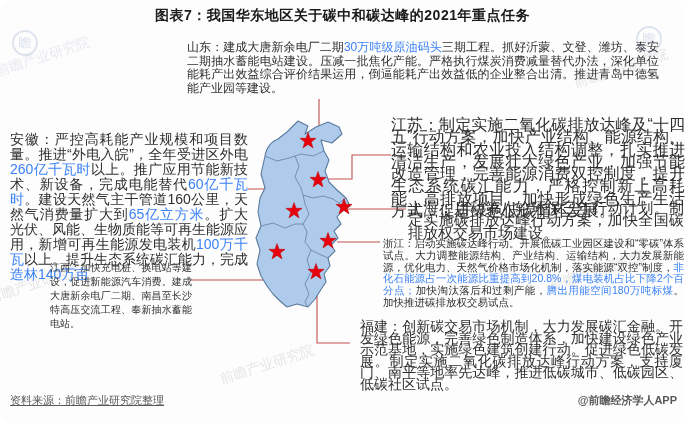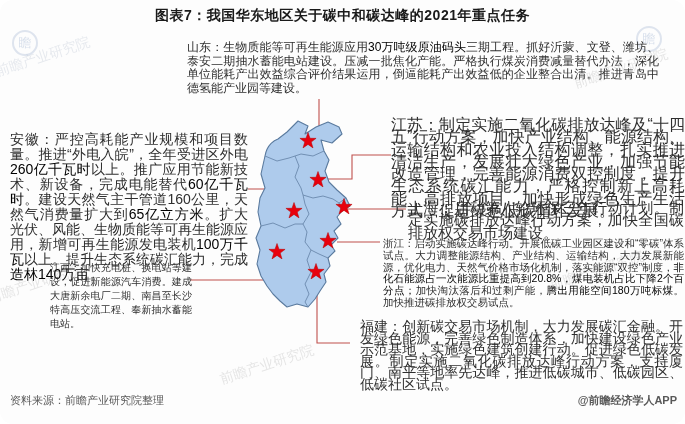--- a/index.html
+++ b/index.html
@@ -10,35 +10,35 @@
     color:#2e2e2e;
     border-radius:13px;
   }
   #chart-title{
     position:absolute;left:0;top:7px;width:685px;
     text-align:center;font-size:14px;font-weight:bold;color:#1a1a1a;
     letter-spacing:.5px;
   }
   .callout{position:absolute;}
   .callout p{margin:0;text-align:justify;}
-  .red{color:#000000;}
+  .red{color:#3b82f6;}
   #co-shandong{left:187px;top:41px;width:472px;font-size:12px;line-height:13.5px;}
   #co-anhui{left:10px;top:132px;width:238px;font-size:14px;line-height:15px;}
   #co-jiangxi{left:50px;top:261px;width:142px;font-size:10px;line-height:14px;}
   #co-jiangsu{left:391px;top:119px;width:294px;font-size:16px;line-height:12.3px;}
   #co-shanghai{left:408px;top:202px;width:276px;font-size:15px;line-height:12.3px;}
   #co-zhejiang{left:383px;top:238px;width:301px;font-size:10.5px;line-height:11.8px;}
   #co-fujian{left:360px;top:321px;width:323px;font-size:14px;line-height:11.5px;}
   #map-svg{position:absolute;left:0;top:0;}
   .land{fill:#aecbec;stroke:#5a7a9e;stroke-width:1.1;stroke-linejoin:round;}
   .pborder{fill:none;stroke:#6b89ad;stroke-width:0.9;stroke-linejoin:round;}
   .connector{fill:none;stroke:#c0504d;stroke-width:1.1;}
   .star{fill:#e8000d;stroke:#b50000;stroke-width:0.5;}
   .footer-text{position:absolute;top:393px;font-size:11px;color:#595959;}
-  #source-line{left:10px;}
+  #source-line{left:10px;text-decoration:underline;}
   #credit-line{right:8px;font-weight:bold;}
   .wm{position:absolute;font-size:14px;color:rgba(110,130,160,0.16);
       transform:rotate(-18deg);white-space:nowrap;pointer-events:none;}
   .wm.gray{color:rgba(120,120,120,0.18);}
   .wm-badge{
     position:absolute;width:22px;height:22px;border-radius:50%;
     border:2px solid rgba(130,155,195,0.25);color:rgba(130,155,195,0.3);
     font-size:13px;line-height:22px;text-align:center;pointer-events:none;
   }
 </style>
@@ -93,21 +93,21 @@
         <path class="star" transform="translate(69,113)" d="M0,-8.5 L2,-2.75 L8.08,-2.63 L3.23,1.05 L5,6.88 L0,3.4 L-5,6.88 L-3.23,1.05 L-8.08,-2.63 L-2,-2.75 Z"></path>
         <path class="star" transform="translate(119,109)" d="M0,-8.5 L2,-2.75 L8.08,-2.63 L3.23,1.05 L5,6.88 L0,3.4 L-5,6.88 L-3.23,1.05 L-8.08,-2.63 L-2,-2.75 Z"></path>
         <path class="star" transform="translate(103,143)" d="M0,-8.5 L2,-2.75 L8.08,-2.63 L3.23,1.05 L5,6.88 L0,3.4 L-5,6.88 L-3.23,1.05 L-8.08,-2.63 L-2,-2.75 Z"></path>
         <path class="star" transform="translate(52,154)" d="M0,-8.5 L2,-2.75 L8.08,-2.63 L3.23,1.05 L5,6.88 L0,3.4 L-5,6.88 L-3.23,1.05 L-8.08,-2.63 L-2,-2.75 Z"></path>
         <path class="star" transform="translate(91,174)" d="M0,-8.5 L2,-2.75 L8.08,-2.63 L3.23,1.05 L5,6.88 L0,3.4 L-5,6.88 L-3.23,1.05 L-8.08,-2.63 L-2,-2.75 Z"></path>
       </g>
     </g>
   </svg>
 
   <div class="callout" id="co-shandong">
-    <p><span>山东：生物质能等可再生能源应用</span><span class="red">30万吨级原油码头</span><span>三期工程。抓好沂蒙、文登、潍坊、泰安二期抽水蓄能电站建设。压减一批焦化产能。严格执行煤炭消费减量替代办法，深化单位能耗产出效益综合评价结果运用，倒逼能耗产出效益低的企业整合出清。推进青岛中德氢能产业园等建设。</span></p>
+    <p><span>山东：建成大唐新余电厂二期</span><span class="red">30万吨级原油码头</span><span>三期工程。抓好沂蒙、文登、潍坊、泰安二期抽水蓄能电站建设。压减一批焦化产能。严格执行煤炭消费减量替代办法，深化单位能耗产出效益综合评价结果运用，倒逼能耗产出效益低的企业整合出清。推进青岛中德氢能产业园等建设。</span></p>
   </div>
   <div class="callout" id="co-anhui">
     <p><span>安徽：严控高耗能产业规模和项目数量。推进“外电入皖”，全年受进区外电</span><span class="red">260亿千瓦时</span><span>以上。推广应用节能新技术、新设备，完成电能替代</span><span class="red">60亿千瓦时</span><span>。建设天然气主干管道160公里，天然气消费量扩大到</span><span class="red">65亿立方米</span><span>。扩大光伏、风能、生物质能等可再生能源应用，新增可再生能源发电装机</span><span class="red">100万千瓦</span><span>以上。提升生态系统碳汇能力，完成</span><span class="red">造林140万亩</span><span>。</span></p>
   </div>
   <div class="callout" id="co-jiangxi">
     <p><span>江西：加快充电桩、换电站等建设，促进新能源汽车消费。建成大唐新余电厂二期、南昌至长沙特高压交流工程、奉新抽水蓄能电站。</span></p>
   </div>
   <div class="callout" id="co-jiangsu">
     <p><span>江苏：制定实施二氧化碳排放达峰及“十四五”行动方案，加快产业结构、能源结构、运输结构和农业投入结构调整，扎实推进清洁生产，发展壮大绿色产业，加强节能改造管理，完善能源消费双控制度，提升生态系统碳汇能力，严格控制新上高耗能、高排放项目，加快形成绿色生产生活方式，促进绿色低碳循环发展。</span></p>
   </div>

